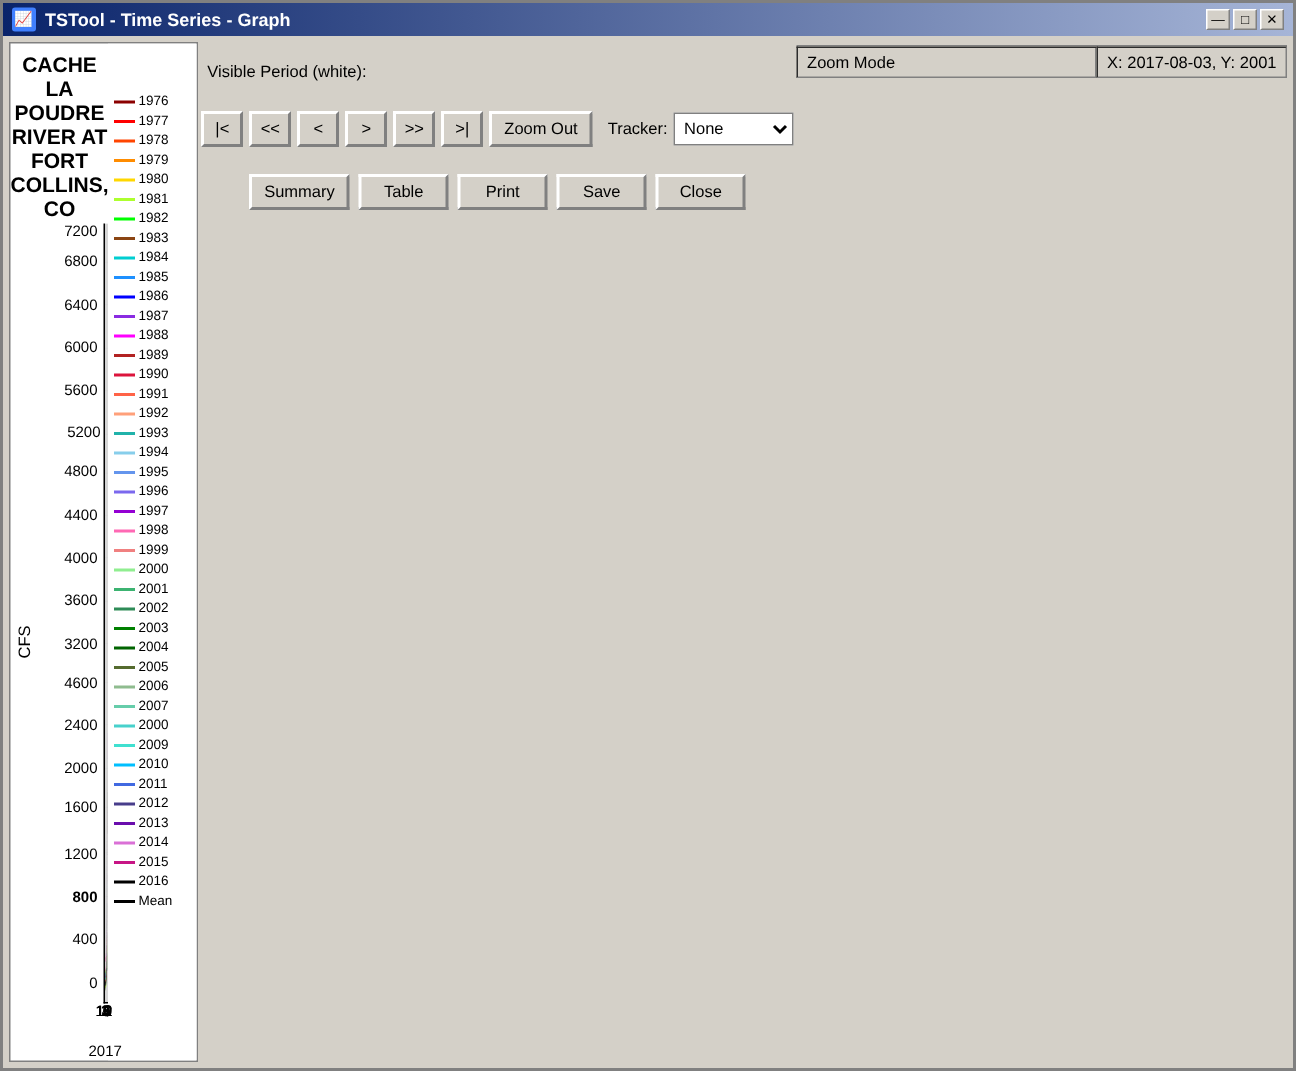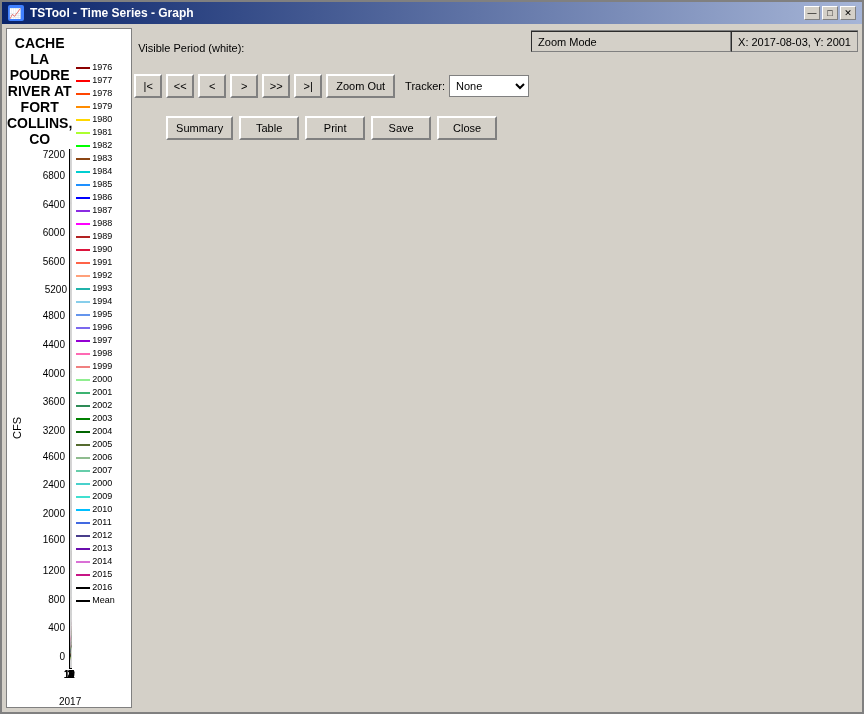--- a/index.html
+++ b/index.html
@@ -283,21 +283,21 @@
                 <span style="position:absolute; top:32%; right:2px; font-size:10px; transform:translateY(-50%);">4800</span>
                 <span style="position:absolute; top:37.5%; right:2px; font-size:10px; transform:translateY(-50%);">4400</span>
                 <span style="position:absolute; top:43%; right:2px; font-size:10px; transform:translateY(-50%);text-align:center;">4000</span>
                 <span style="position:absolute; top:48.5%; right:2px; font-size:10px; transform:translateY(-50%);">3600</span>
                 <span style="position:absolute; top:54%; right:2px; font-size:10px; transform:translateY(-50%);">3200</span>
                 <span style="position:absolute; top:59%; right:2px; font-size:10px; transform:translateY(-50%);">4600</span>
                 <span style="position:absolute; top:64.5%; right:2px; font-size:10px; transform:translateY(-50%);">2400</span>
                 <span style="position:absolute; top:70%; right:2px; font-size:10px; transform:translateY(-50%);">2000</span>
                 <span style="position:absolute; top:75%; right:2px; font-size:10px; transform:translateY(-50%);">1600</span>
                 <span style="position:absolute; top:81%; right:2px; font-size:10px; transform:translateY(-50%);">1200</span>
-                <span style="position:absolute; top:86.5%; right:2px; font-size:10px; transform:translateY(-50%);">800</span>
+                <span style="position:absolute; top:86.5%; right:2px; font-size:10px; transform:translateY(-50%);font-weight:bold;">800</span>
                 <span style="position:absolute; top:92%; right:2px; font-size:10px; transform:translateY(-50%);">400</span>
                 <span style="position:absolute; top:97.5%; right:2px; font-size:10px; transform:translateY(-50%);">0</span>
               </div>
 
               <div class="chart-plot-area" style="position:absolute; top:0; left:42px; right:0; bottom:0;">
 
                 <svg style="position:absolute;top:0;left:0;width:100%;height:100%;" viewBox="0 0 680 480" preserveAspectRatio="none">
 
                   <line x1="0" y1="0" x2="680" y2="0" stroke="#ccc" stroke-width="0.5"></line>
                   <line x1="0" y1="24" x2="680" y2="24" stroke="#ccc" stroke-width="0.5"></line>

